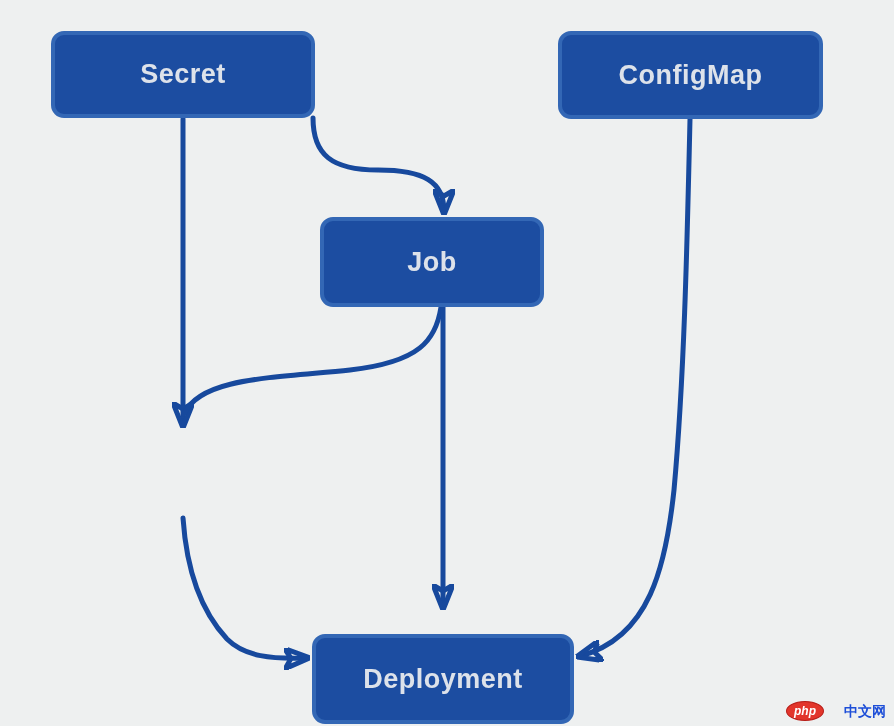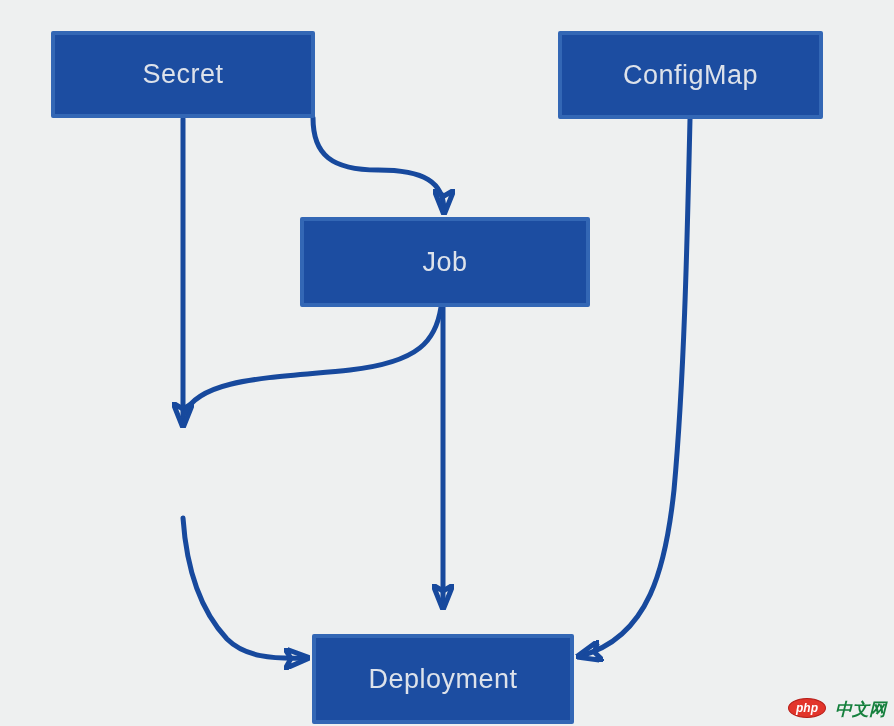--- a/index.html
+++ b/index.html
@@ -27,60 +27,59 @@
     stroke-width: 5;
     stroke-linecap: round;
   }
   .node {
     position: absolute;
     display: flex;
     align-items: center;
     justify-content: center;
     background: #1c4da1;
     border: 4px solid #3367b5;
-    border-radius: 2px;
+    border-radius: 13px;
     box-sizing: border-box;
     color: #dde2ea;
     font-size: 27px;
-    font-weight: 400;
+    font-weight: 700;
     letter-spacing: 0.5px;
   }
   .node.light-border {
     border-color: #58a0d2;
   }
   .node-secret       { left: 51px;  top: 31px;  width: 264px; height: 87px; }
   .node-configmap    { left: 558px; top: 31px;  width: 265px; height: 88px; }
-  .node-job          { left: 300px; top: 217px; width: 290px; height: 90px; }
+  .node-job          { left: 320px; top: 217px; width: 224px; height: 90px; }
   .node-statefulset  { left: 50px;  top: 430px; width: 265px; height: 88px; }
   .node-deployment   { left: 312px; top: 634px; width: 262px; height: 90px; }
 
   .watermark {
     position: absolute;
     right: 8px;
     bottom: 5px;
     display: flex;
-    align-items: flex-start;
-    gap: 9px;
+    align-items: flex-end;
+    gap: 20px;
   }
   .wm-badge {
     background: #e2352b;
     color: #ffffff;
     font-style: italic;
     font-weight: 800;
     font-size: 12px;
     line-height: 14px;
     padding: 2px 7px;
     border-radius: 50%;
     border: 1px solid #b71f1a;
   }
   .wm-text {
-    color: #15803d;
+    color: #1d4ed8;
     font-weight: 700;
-    font-size: 17px;
-    font-style: italic;
+    font-size: 14px;
   }
 </style>
 </head>
 <body>
 
 <div class="stage">
 
   <svg class="edges-layer" viewBox="0 0 894 726" xmlns="http://www.w3.org/2000/svg">
     <defs>
       <marker id="arrow" viewBox="0 0 26 22" markerWidth="26" markerHeight="22" refX="22" refY="11" orient="auto" markerUnits="userSpaceOnUse">

